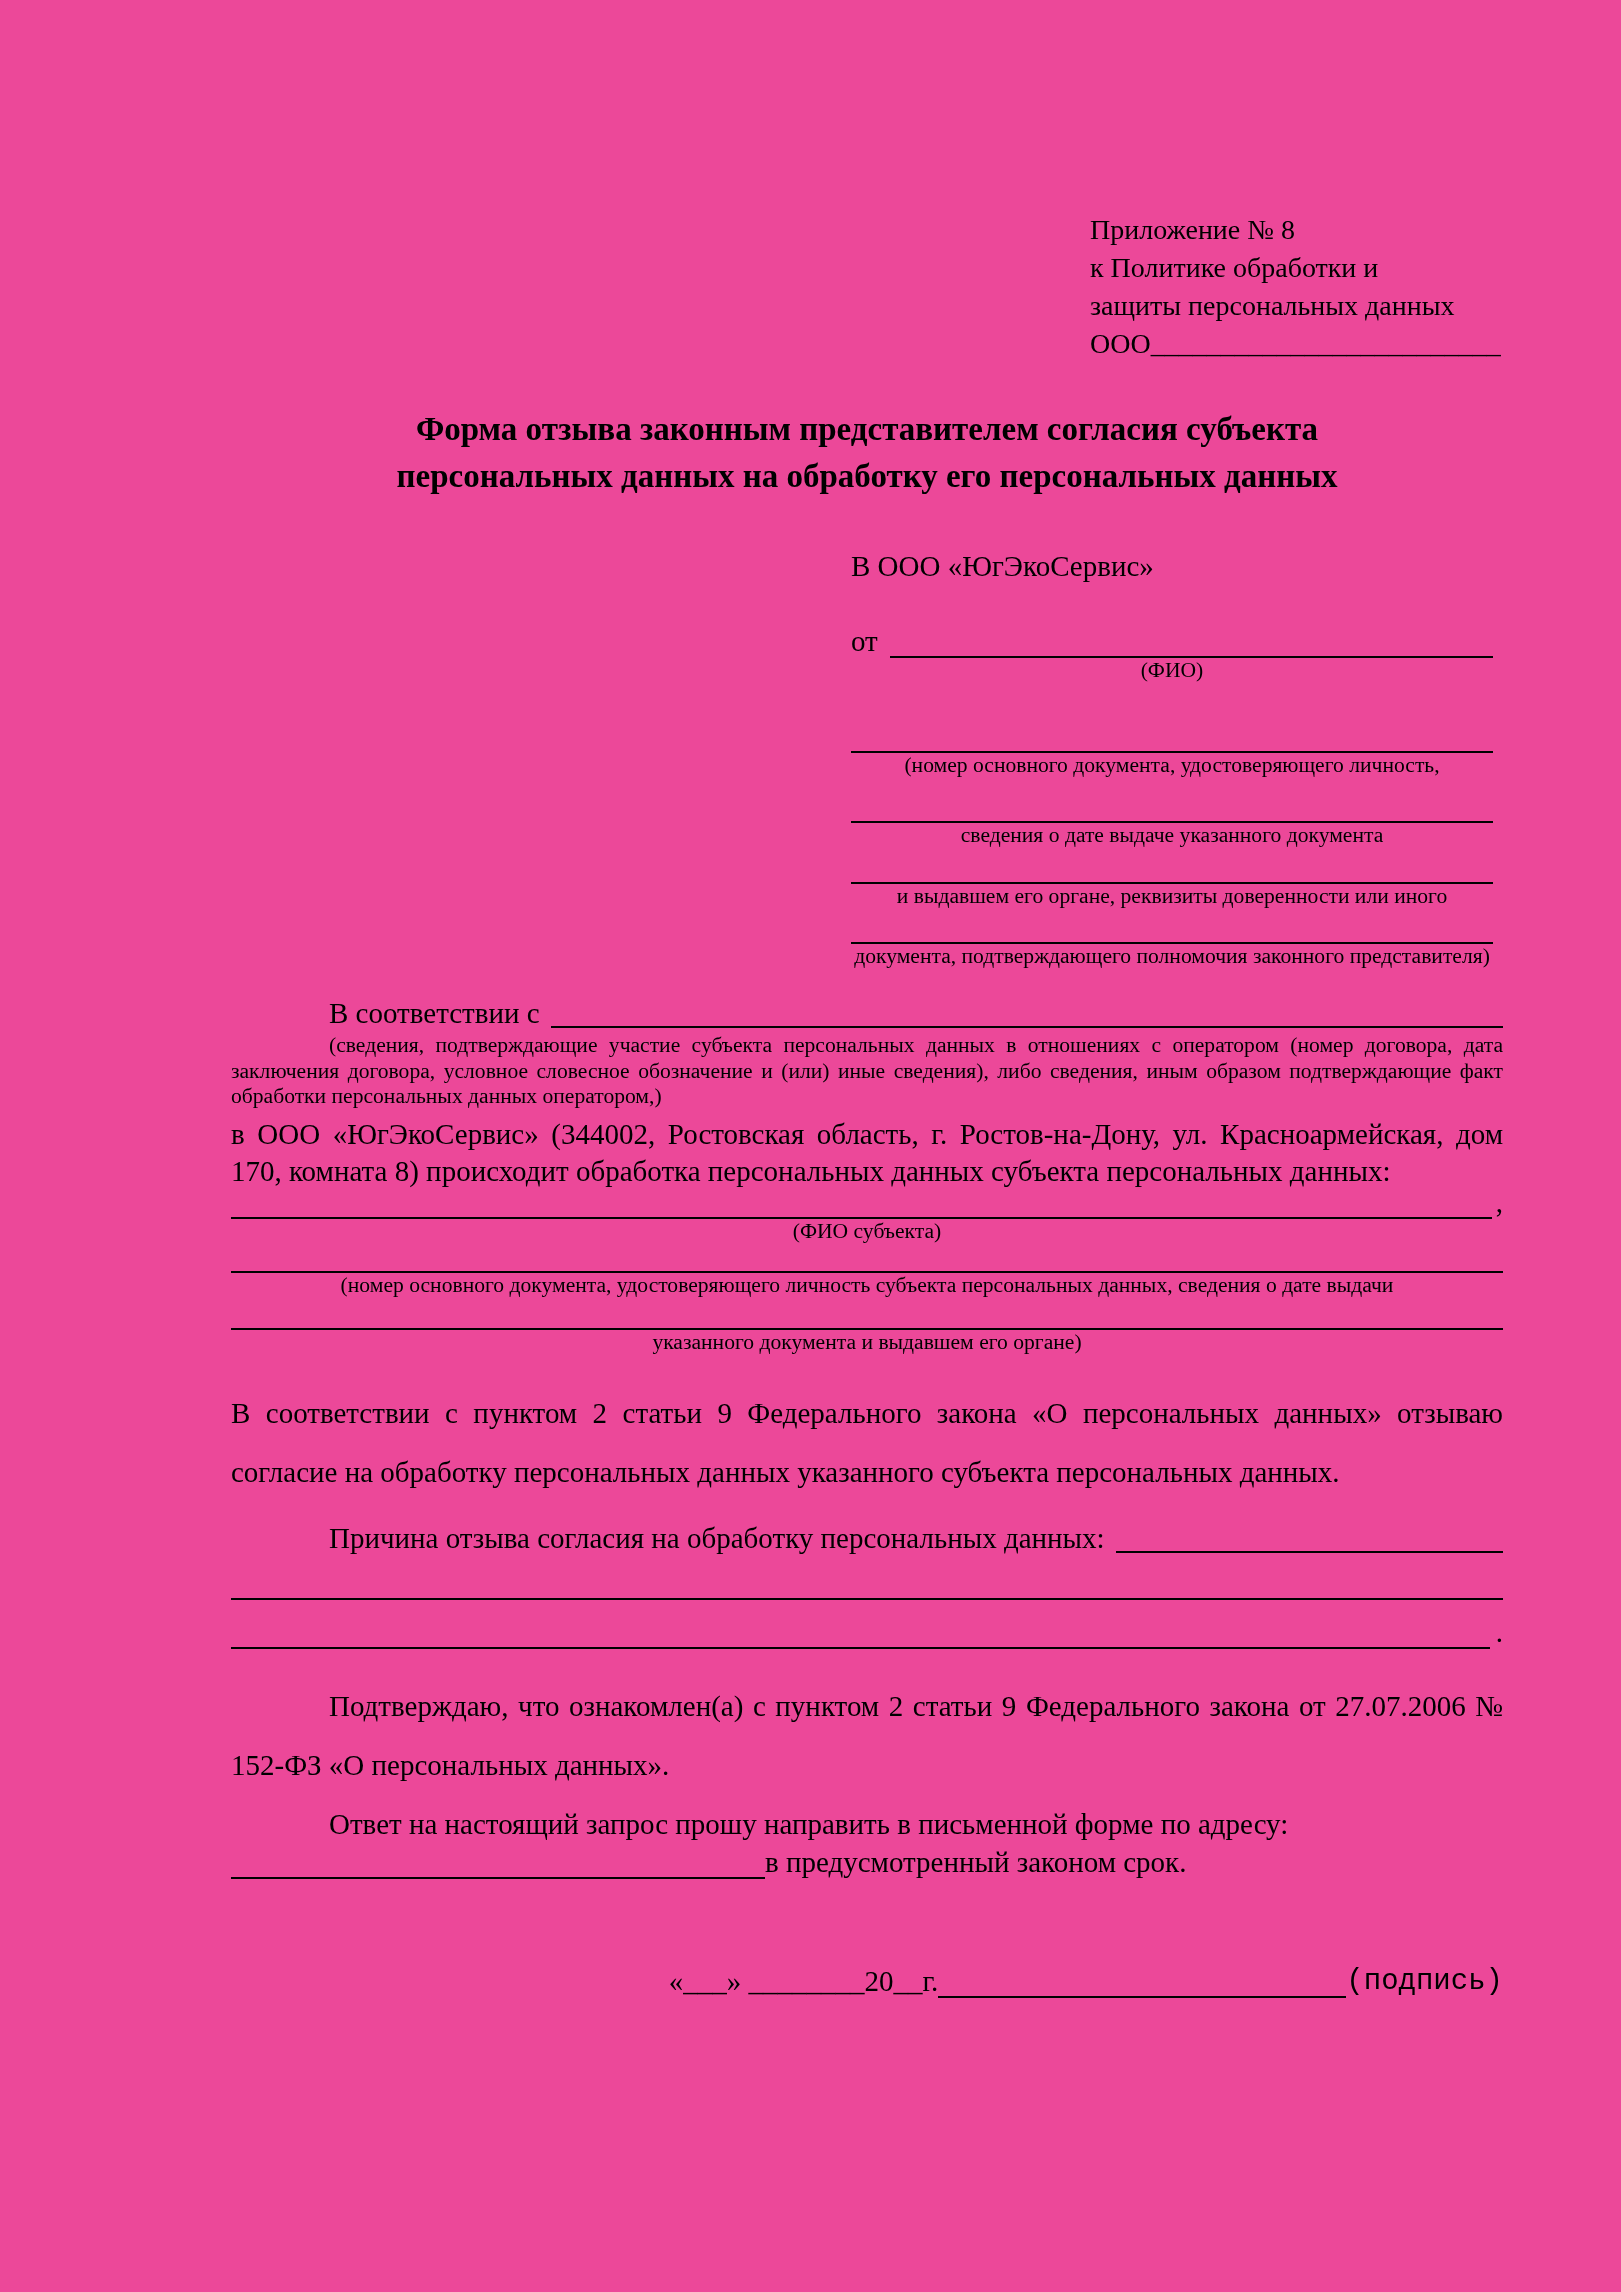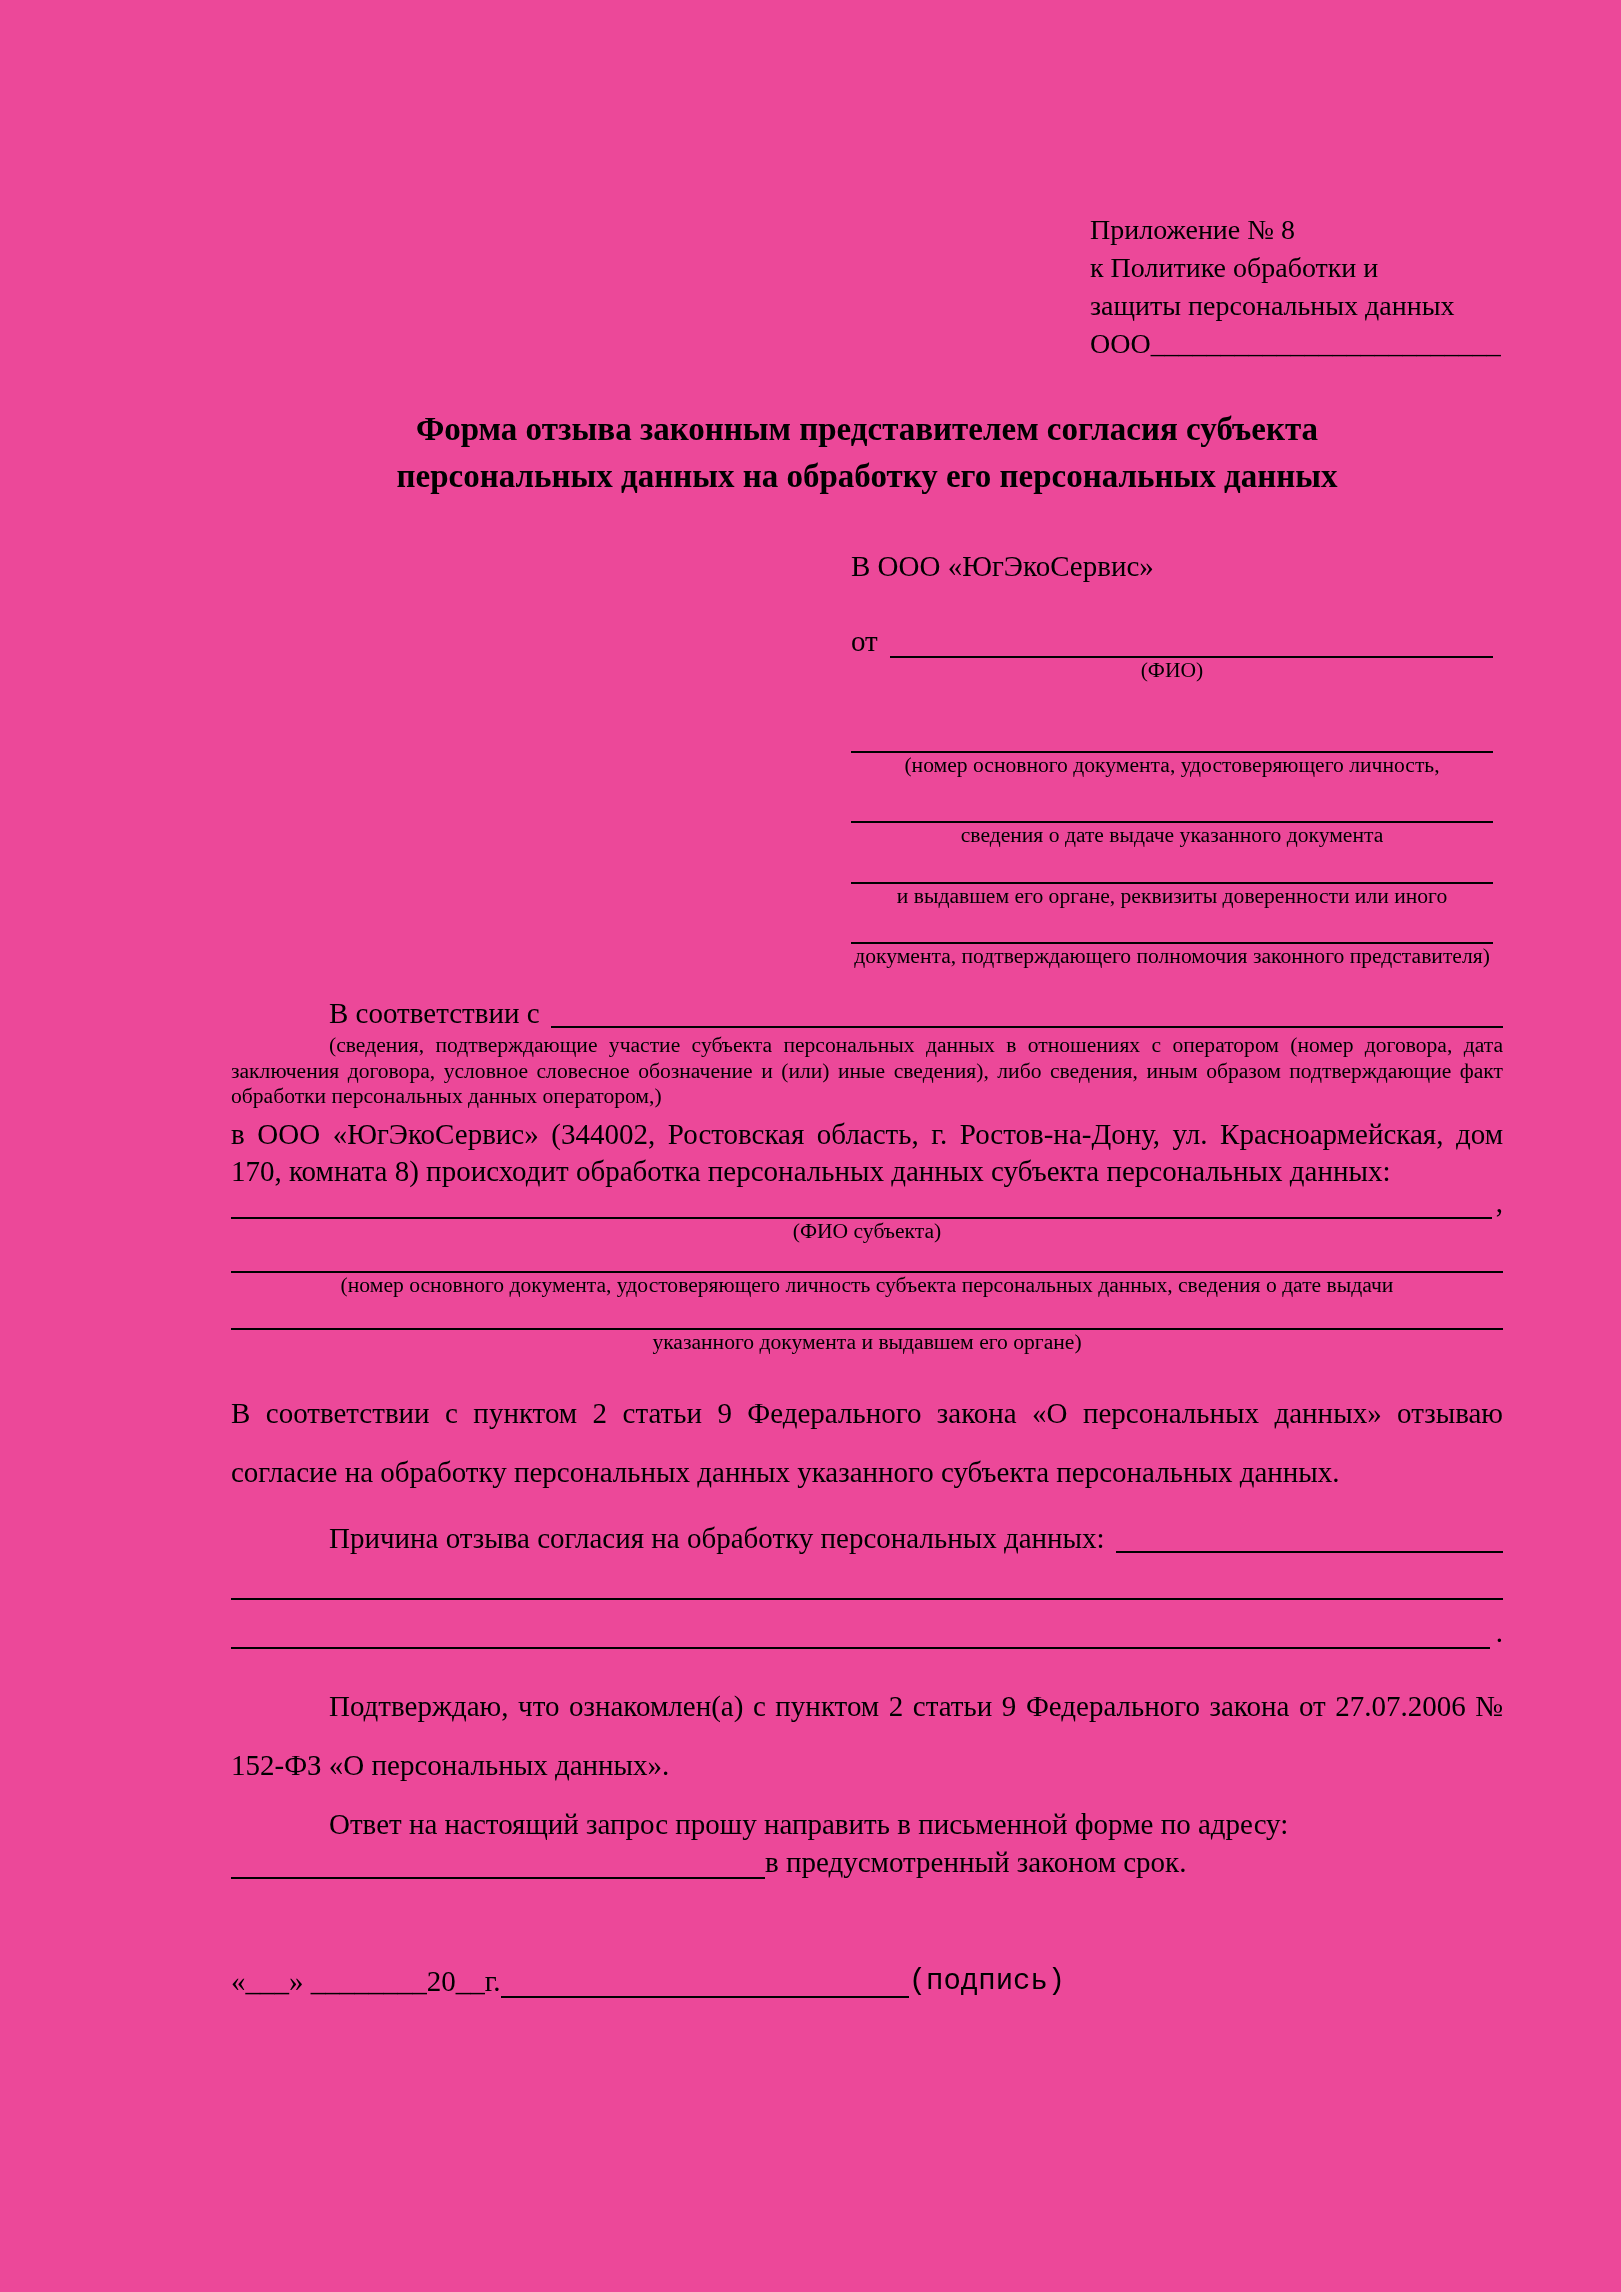--- a/index.html
+++ b/index.html
@@ -46,21 +46,21 @@
   .reason-row { display: flex; align-items: flex-end; margin-top: 18px; height: 33px; padding-left: 98px; }
   .reason-row .lbl { white-space: nowrap; line-height: 29px; }
   .period-row { display: flex; align-items: flex-end; height: 49px; }
   .period-row .fill { margin-left: 0; margin-right: 5.9px; }
   .confirm-par { margin-top: 27.4px; line-height: 59px; text-align: justify; text-indent: 98px; }
   .reply-par { line-height: 59px; text-align: justify; text-indent: 98px; }
   .addr-row { display: flex; align-items: flex-end; height: 25.5px; }
   .u545 { width: 534px; border-bottom: 2px solid #000; align-self: stretch; }
 
   
-  .footer { display: flex; justify-content: flex-start; align-items: flex-end; margin-top: 86px; }
+  .footer { display: flex; justify-content: flex-end; align-items: flex-end; margin-top: 86px; margin-left: 37px; }
   .sig { display: flex; align-items: flex-end; font-family: Liberation Mono, monospace; }
   .u416 { width: 408px; border-bottom: 2px solid #000; height: 29px; }
 </style>
 </head>
 <body>
 
 <div class="page">
 
   <div class="hdr">
     <div>Приложение № 8</div>

